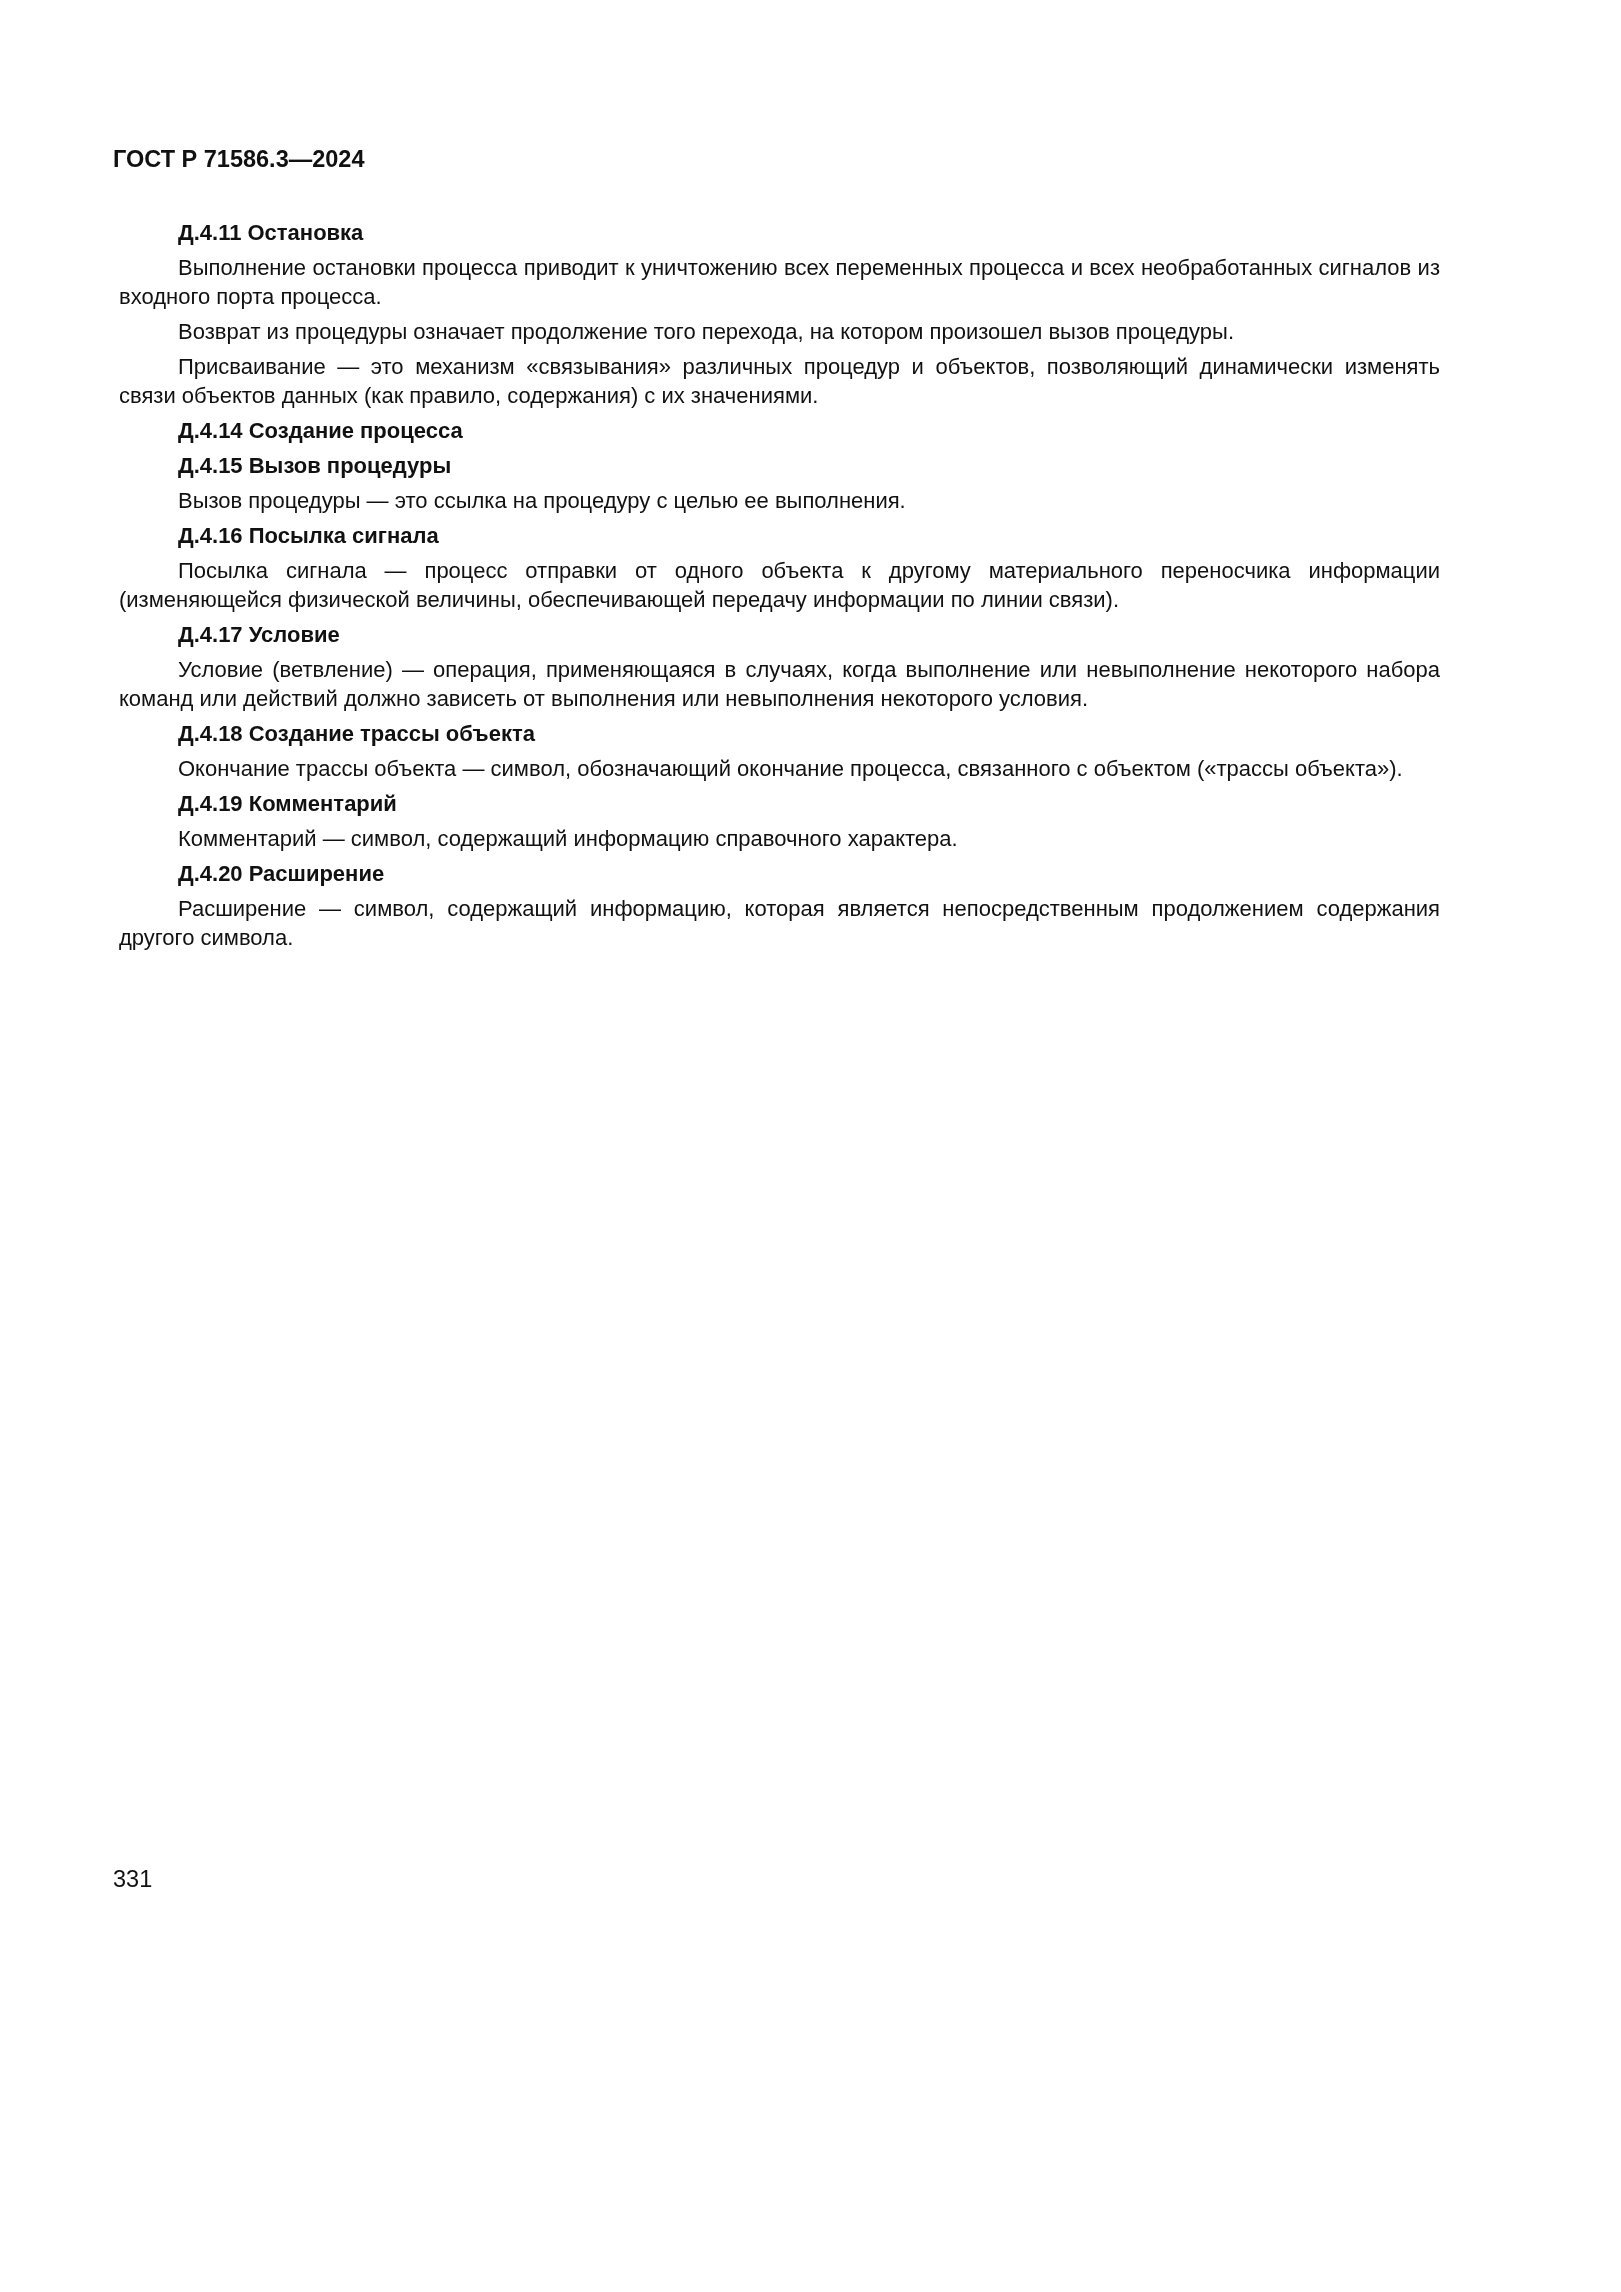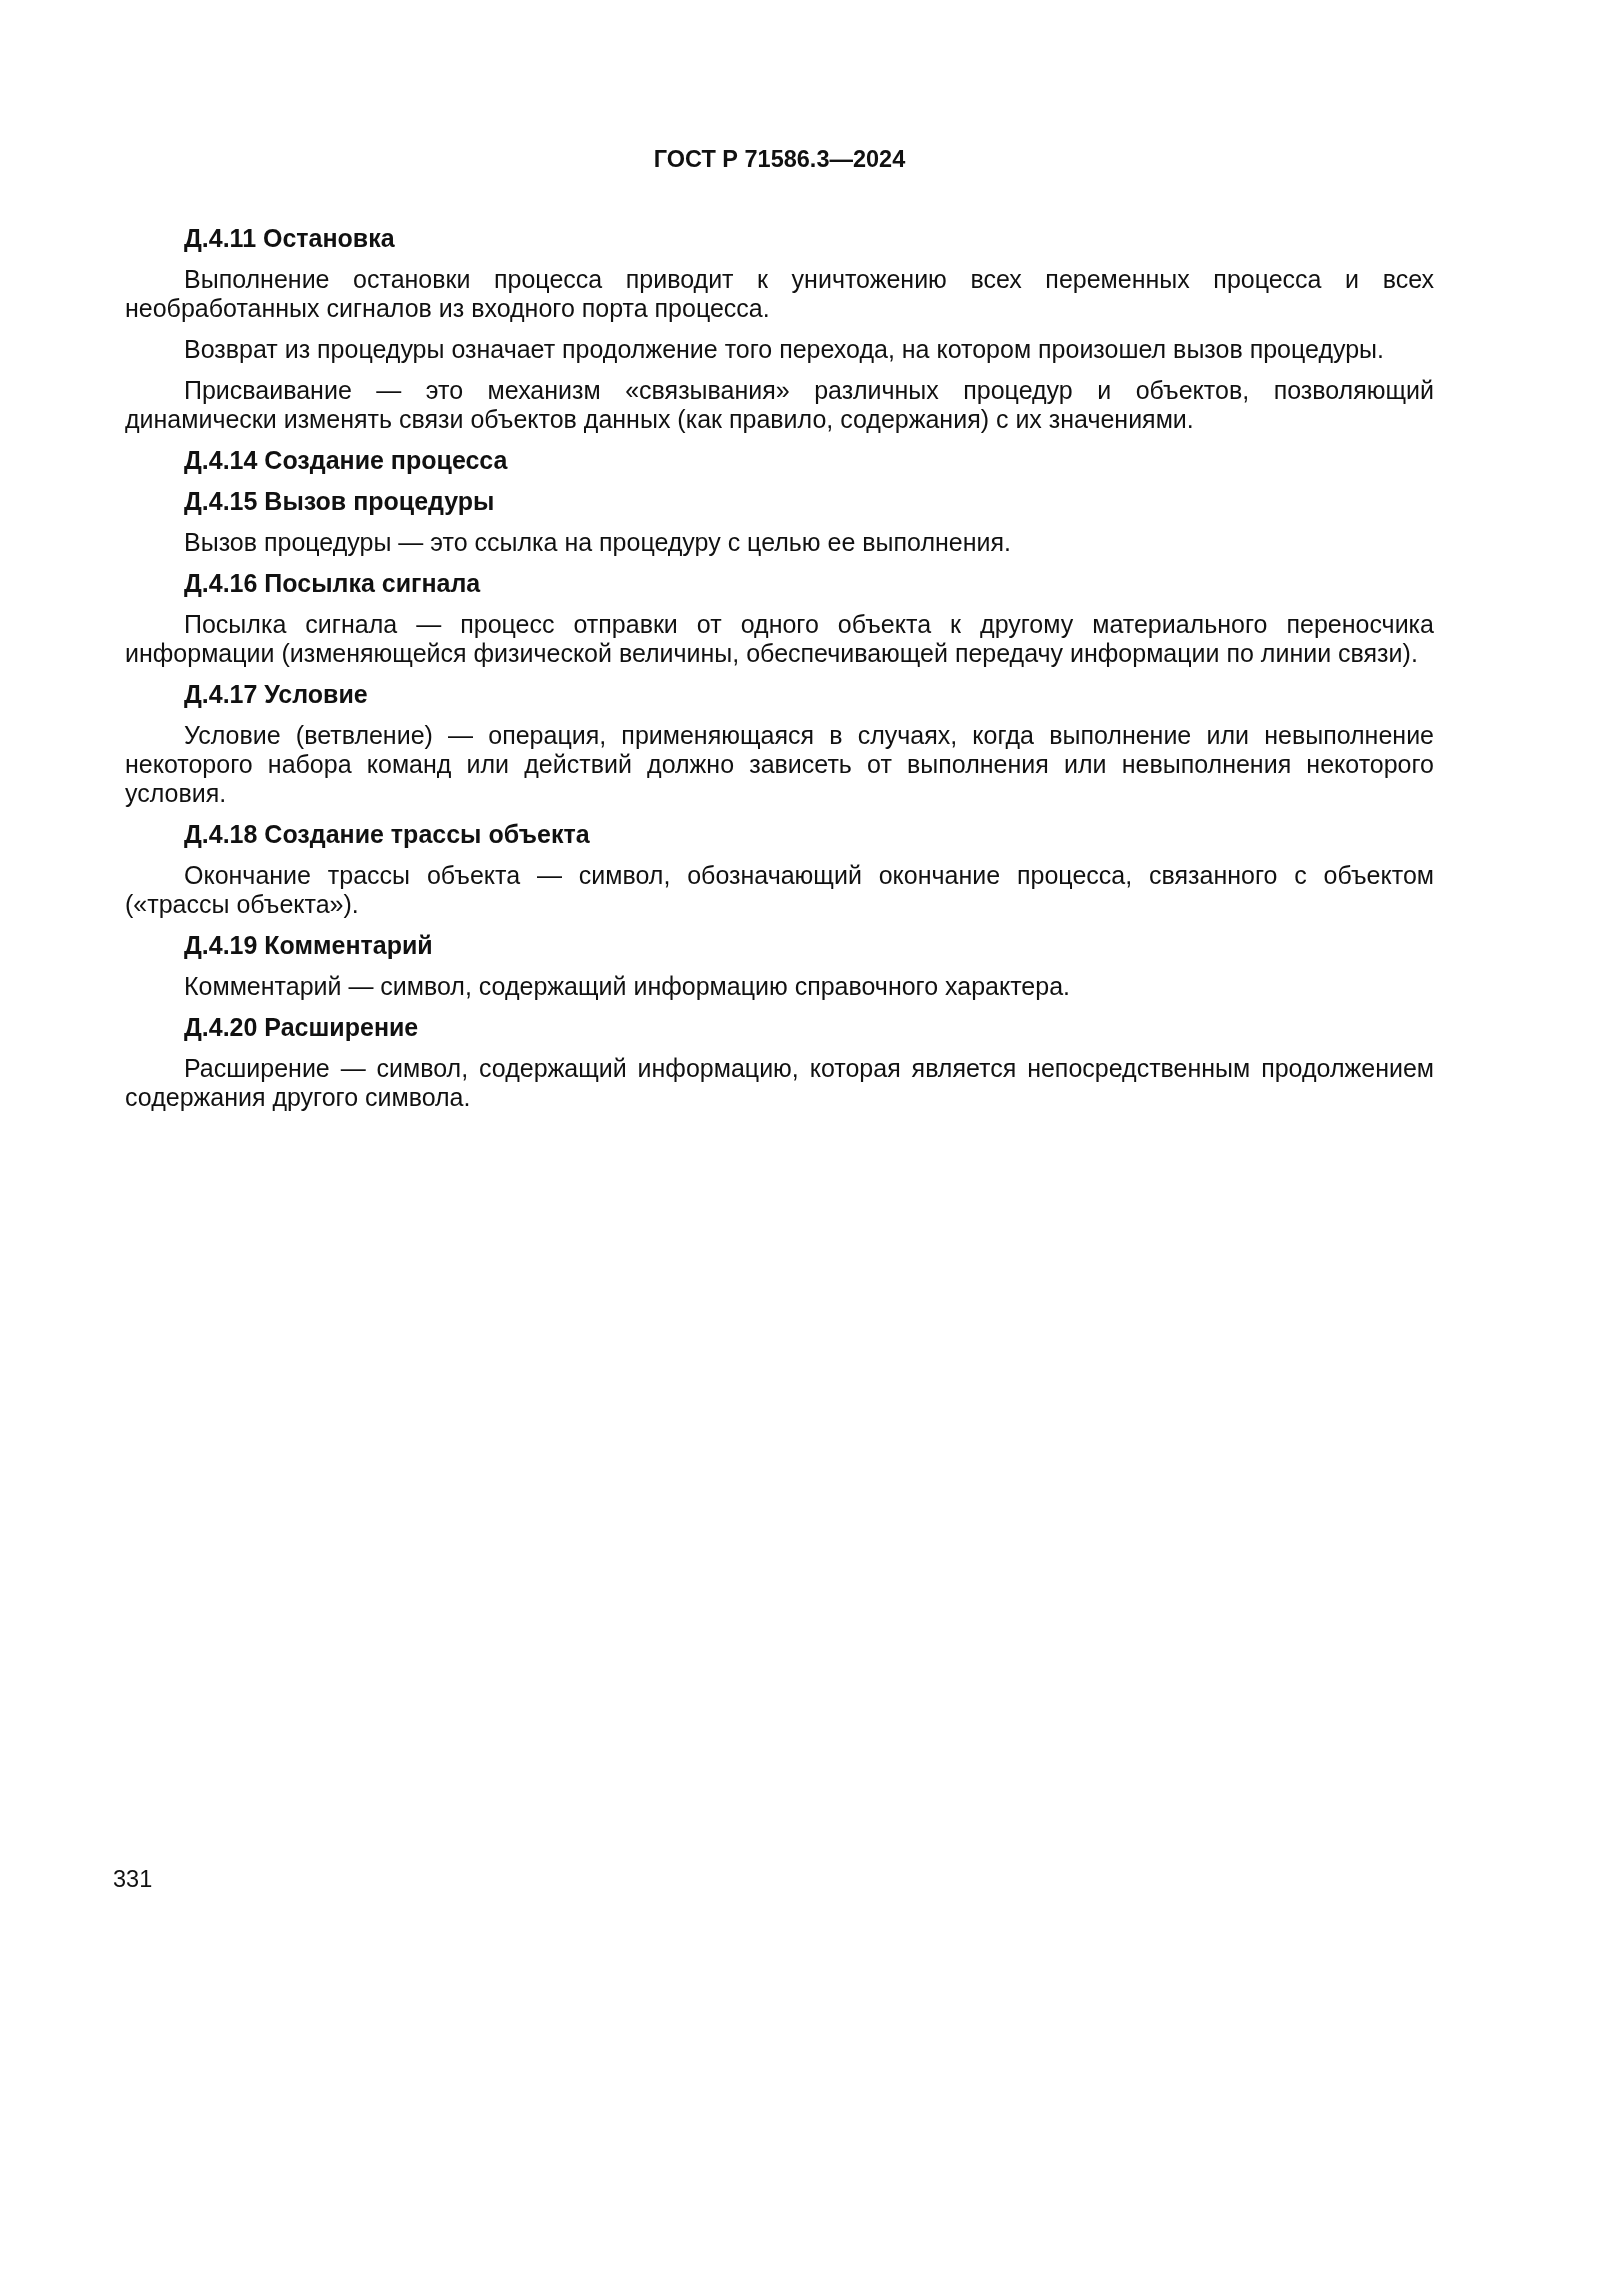--- a/index.html
+++ b/index.html
@@ -14,34 +14,34 @@
     background: #ffffff;
     color: #111111;
     font-family: "Liberation Sans", sans-serif;
     overflow: hidden;
   }
   .doc-header {
     position: absolute;
     top: 145px;
     left: 113px;
     width: 1333px;
-    text-align: center;
+    text-align: left;
     font-weight: bold;
     font-size: 23.5px;
     line-height: 29px;
   }
   .content {
     position: absolute;
     top: 212px;
     left: 113px;
     width: 1333px;
   }
   .content p {
-    margin: 12px;
-    font-size: 25px;
+    margin: 6px;
+    font-size: 22px;
     line-height: 29px;
     text-align: justify;
     text-indent: 59px;
   }
   .section-heading {
     font-weight: bold;
     text-align: left !important;
   }
   .page-footer {
     position: absolute;

